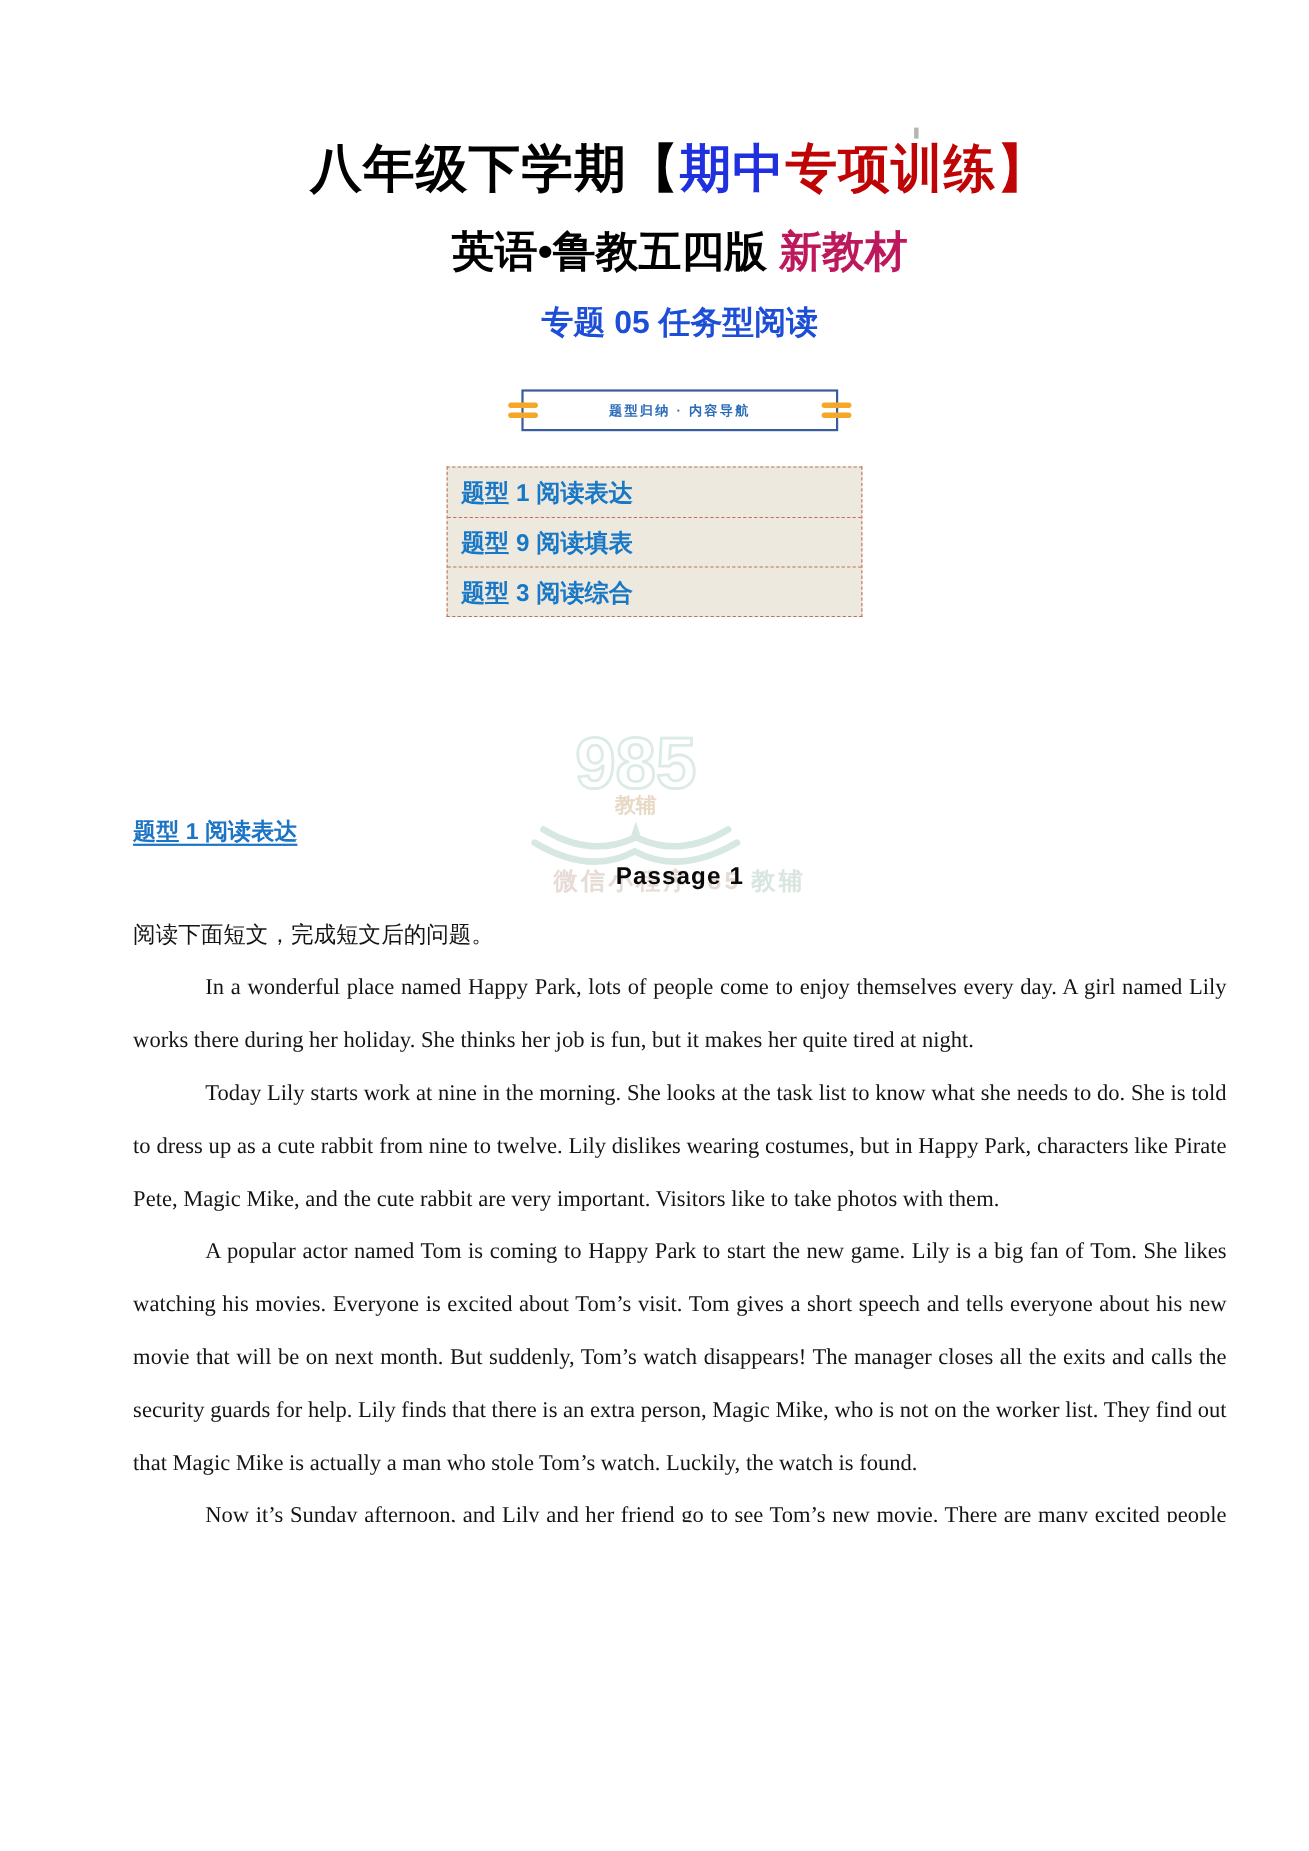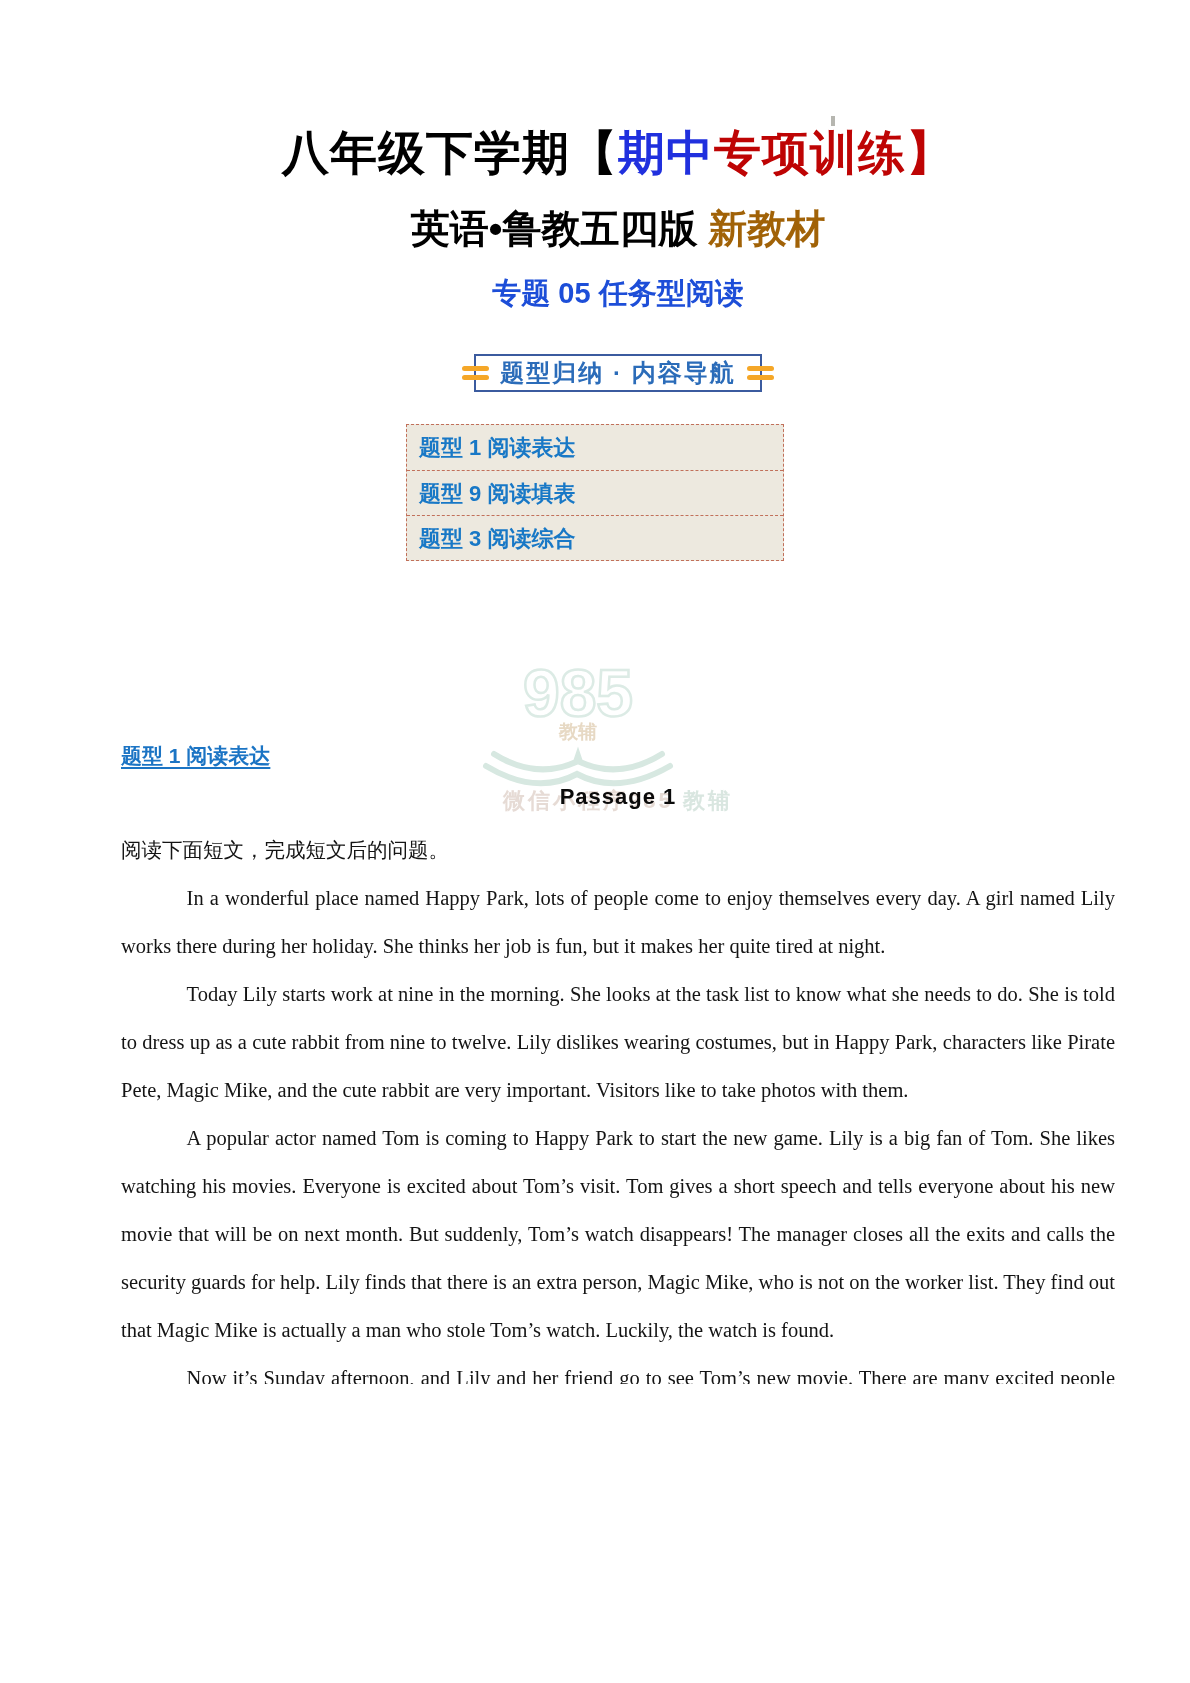--- a/index.html
+++ b/index.html
@@ -18,31 +18,31 @@
               background:#8f8f85; opacity:.65; }
 
   
   .title { position:absolute; top:122px; left:0; width:100%;
            text-align:center; font-weight:bold; font-size:47px; letter-spacing:1px; color:#000; }
   .title .blue { color:#2030DE; }
   .title .red  { color:#BE0404; }
 
   .subtitle { position:absolute; top:202px; left:0; width:100%;
               text-align:center; font-weight:bold; font-size:39px; color:#000; }
-  .subtitle .orange { color:#a16207; }
+  .subtitle .orange { color:#be185d; }
 
   .topic { position:absolute; top:274px; left:0; width:100%;
            text-align:center; font-weight:bold; font-size:29px; color:#1d4ed8; }
 
   
   .banner { position:absolute; left:50%; transform:translateX(-50%);
             width:288px; height:38px; background:#fff;
             border:2px solid #3B5B9F;
             display:flex; align-items:center; justify-content:center; }
-  .banner .label { font-weight:bold; font-size:24px; color:#2B6CB9; letter-spacing:2px; }
+  .banner .label { font-weight:bold; font-size:12px; color:#2B6CB9; letter-spacing:2px; }
   .banner-1 { top:354px; }
   .banner-2 { top:655px; }
   .bars { position:absolute; top:50%; transform:translateY(-50%);
           width:27px; display:flex; flex-direction:column; gap:4px; }
   .bars span { display:block; height:5px; background:#F5A728; border-radius:2.5px; }
   .bars.left  { left:-14px; }
   .bars.right { right:-14px; }
 
   
   .navbox { position:absolute; left:383px; top:424px; width:378px;

